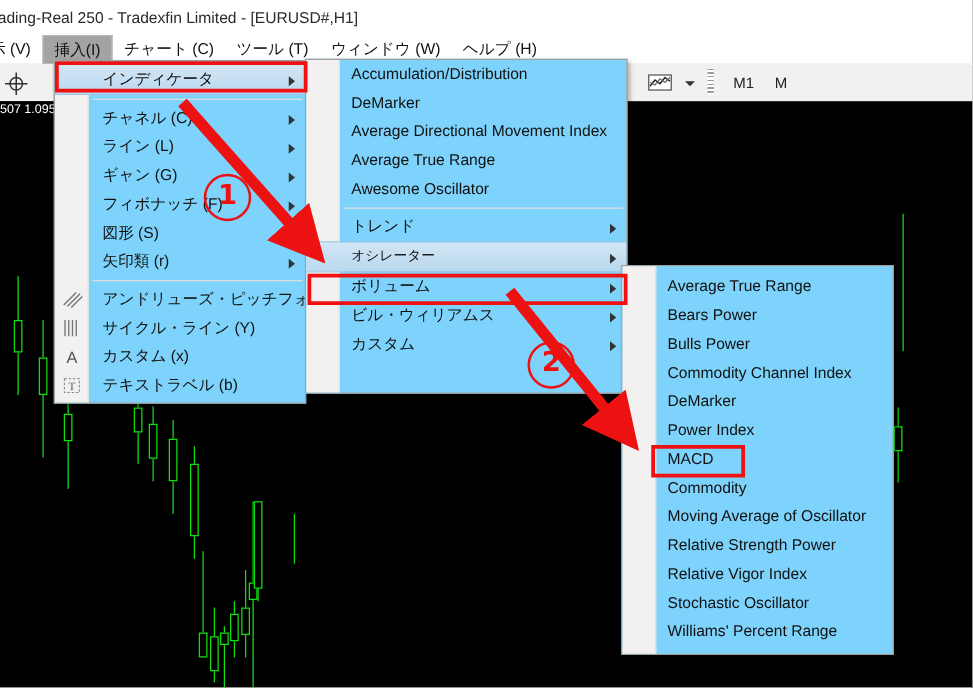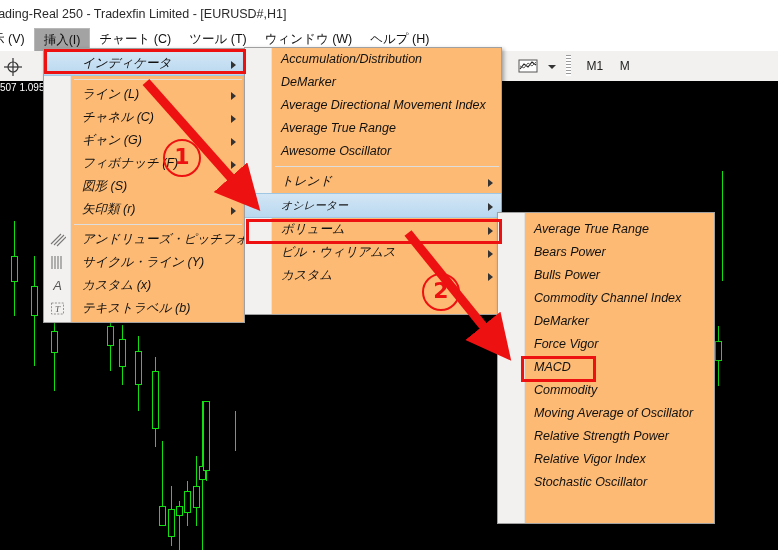--- a/index.html
+++ b/index.html
@@ -149,28 +149,27 @@
   .body {
     position: absolute;
     border: 1px solid #10e010;
     background: #000000;
     box-sizing: border-box;
   }
 
   
   .menu {
     position: absolute;
-    background: #fdba74;
+    background: #7dd3fc;
     border: 1px solid #a0a0a0;
     box-shadow: 2px 2px 4px rgba(0,0,0,0.35);
     font-size: 12.5px;
     color: #111;
     z-index: 50;
     box-sizing: border-box;
-    font-style: italic;
   }
   .menu .gutter {
     position: absolute;
     left: 0; top: 0; bottom: 0;
     width: 26px;
     background: #f2f1ef;
     border-right: 1px solid #e3e2e0;
   }
   .row {
     position: relative;
@@ -403,25 +402,25 @@
     <div class="gutter"></div>
 
     <div class="row sel" style="margin-top:2px;">
       <span class="lbl">インディケータ</span>
       <span class="sub"></span>
     </div>
 
     <div class="sep"></div>
 
     <div class="row">
+      <span class="lbl">チャネル (C)</span>
+      <span class="sub"></span>
+    </div>
+    <div class="row">
       <span class="lbl">ライン (L)</span>
-      <span class="sub"></span>
-    </div>
-    <div class="row">
-      <span class="lbl">チャネル (C)</span>
       <span class="sub"></span>
     </div>
     <div class="row">
       <span class="lbl">ギャン (G)</span>
       <span class="sub"></span>
     </div>
     <div class="row">
       <span class="lbl">フィボナッチ (F)</span>
       <span class="sub"></span>
     </div>
@@ -526,39 +525,42 @@
     <div class="row wide">
       <span class="lbl">Bulls Power</span>
     </div>
     <div class="row wide">
       <span class="lbl">Commodity Channel Index</span>
     </div>
     <div class="row wide">
       <span class="lbl">DeMarker</span>
     </div>
     <div class="row wide">
-      <span class="lbl">Force Vigor</span>
+      <span class="lbl">Power Index</span>
     </div>
     <div class="row wide">
       <span class="lbl">MACD</span>
     </div>
     <div class="row wide">
       <span class="lbl">Commodity</span>
     </div>
     <div class="row wide">
       <span class="lbl">Moving Average of Oscillator</span>
     </div>
     <div class="row wide">
       <span class="lbl">Relative Strength Power</span>
     </div>
     <div class="row wide">
       <span class="lbl">Relative Vigor Index</span>
     </div>
     <div class="row wide">
       <span class="lbl">Stochastic Oscillator</span>
+    </div>
+    <div class="row wide">
+      <span class="lbl">Williams' Percent Range</span>
     </div>
   </div>
 
   <div class="redbox" style="left:44px; top:49px; width:202px; height:25px;"></div>
 
   <div class="redbox" style="left:246px; top:219px; width:256px; height:25px;"></div>
 
   <div class="redbox" style="left:521px; top:356px; width:75px; height:26px;"></div>
 
   <svg class="anno">

